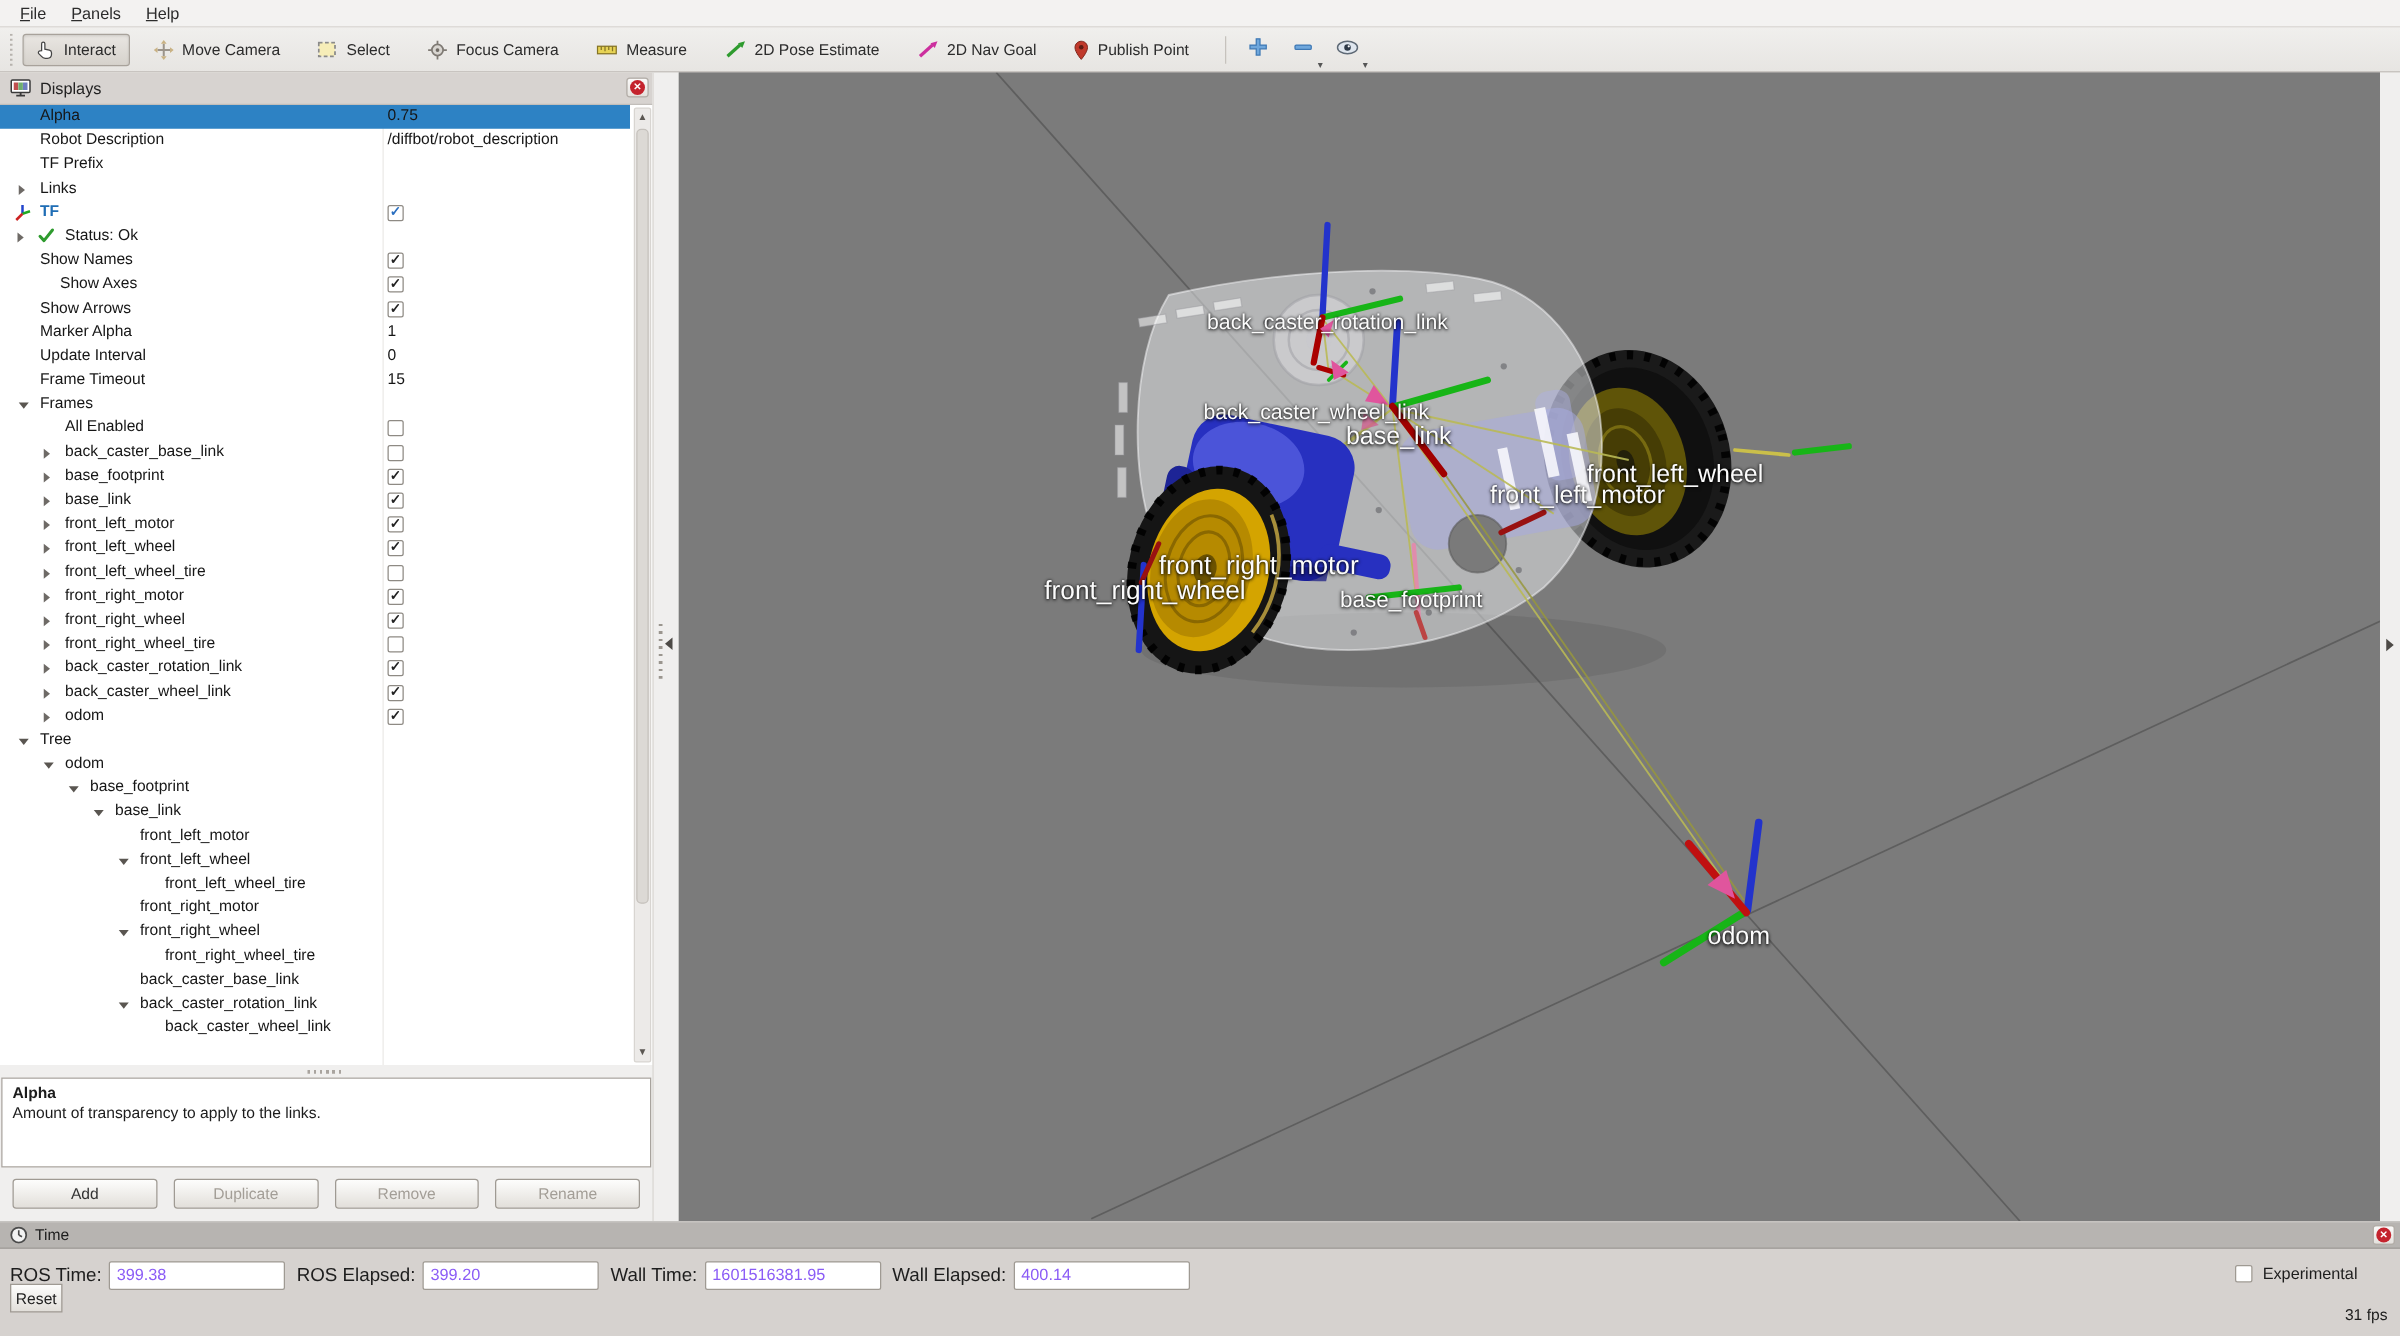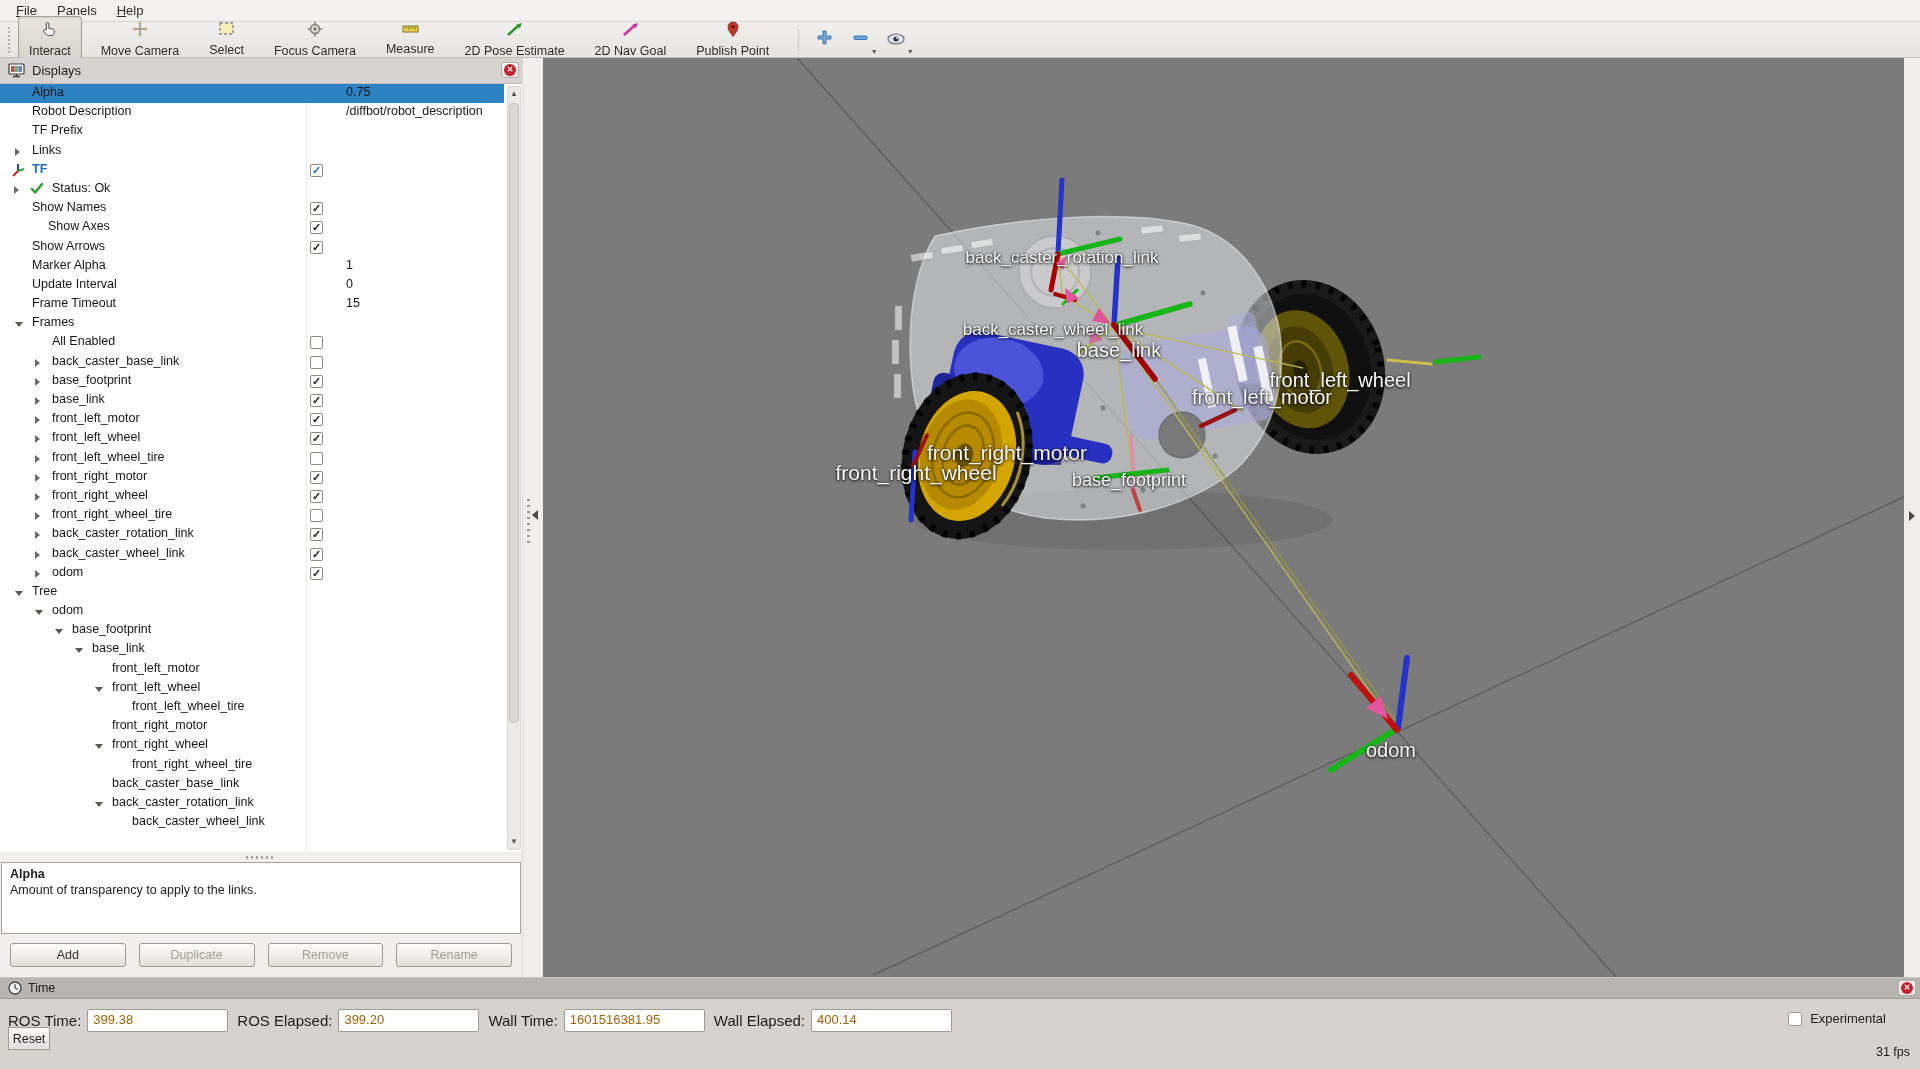--- a/index.html
+++ b/index.html
@@ -31,21 +31,21 @@
     display:flex; align-items:center; padding-left:4px;
   }
   #toolbar-grip {
     width:6px; height:26px; margin:0 6px 0 2px;
     background:repeating-linear-gradient(#b6b2ad 0 2px, transparent 2px 4px);
     background-size:2px 4px; background-repeat:repeat-y; background-position:2px 0;
   }
   .tool-btn {
     display:flex; align-items:center; gap:7px;
     padding:4px 10px; margin-right:8px; font-size:12.5px; color:#2c2c2c;
-    border:1px solid transparent; border-radius:3px; white-space:nowrap;flex-direction:column;
+    border:1px solid transparent; border-radius:3px; white-space:nowrap;
   }
   .tool-btn.active {
     background:linear-gradient(#e9e6e2,#d6d2cc);
     border:1px solid #a8a29b;
     box-shadow:inset 0 1px 2px rgba(0,0,0,0.12);
   }
   .tool-btn .ticon { display:inline-flex; align-items:center; }
   .tool-sep { width:1px; height:22px; background:#c6c2bd; margin:0 10px; }
   .icon-btn {
     position:relative; display:flex; align-items:center; justify-content:center;
@@ -84,21 +84,21 @@
     position:absolute; left:0; top:26px; width:522px; height:768px;
     background:#ffffff; overflow:hidden;
   }
   #tree-colsep {
     position:absolute; left:306px; top:0; width:1px; height:768px; background:#eceae7;
   }
   #tree-rows { position:absolute; left:0; top:0; right:18px; }
   .tree-row { position:relative; height:19.2px; font-size:12.5px; color:#161616; }
   .tree-row.selected { background:#2d82c4; }
   .tree-row .lbl { position:absolute; top:1px; white-space:nowrap; }
-  .tree-row .val { position:absolute; left:310px; top:1px; white-space:nowrap;margin-left:36px; }
+  .tree-row .val { position:absolute; left:310px; top:1px; white-space:nowrap; }
   .arrow { position:absolute; top:6px; width:0; height:0; }
   .arrow.collapsed { border-left:5px solid #6e6a66; border-top:4px solid transparent; border-bottom:4px solid transparent; }
   .arrow.expanded  { border-top:5px solid #5a5651; border-left:4px solid transparent; border-right:4px solid transparent; margin-top:2px; }
   .ticon16 { position:absolute; top:2px; display:inline-flex; }
   .cbx {
     position:absolute; left:310px; top:3px; width:13px; height:13px;
     background:#fff; border:1px solid #8e8a84; border-radius:2px;
     font-size:11px; line-height:11px; font-weight:bold; text-align:center; color:#222;
   }
   
@@ -179,21 +179,21 @@
   #time-header .hicon { margin-right:6px; display:inline-flex; }
   #time-close { position:absolute; right:4px; top:2px; }
   #time-fields {
     position:absolute; left:8px; top:32px; height:23px;
     display:flex; align-items:center; gap:9px;
   }
   .tf-group { display:flex; align-items:center; gap:6px; }
   .tf-label { font-size:15px; color:#1d1d1d; white-space:nowrap; }
   .tf-field {
     width:141px; height:23px; background:#fff; border:1px solid #9f9a93; border-radius:2px;
-    font-size:13px; color:#a16207; padding:2px 0 13px 5px;
+    font-size:13px; color:#8b5cf6; padding:2px 0 13px 5px;
   }
   #experimental {
     position:absolute; right:34px; top:34px; display:flex; align-items:center; gap:8px;
     font-size:13px; color:#1d1d1d;
   }
   #experimental .box { width:14px; height:14px; background:#fff; border:1px solid #9f9a93; border-radius:2px; }
   #reset-btn {
     position:absolute; left:8px; top:50px; width:42px; height:23px;
     border:1px solid #9f9a93; border-radius:0;
     background:linear-gradient(#fdfdfc,#e2dfda);

